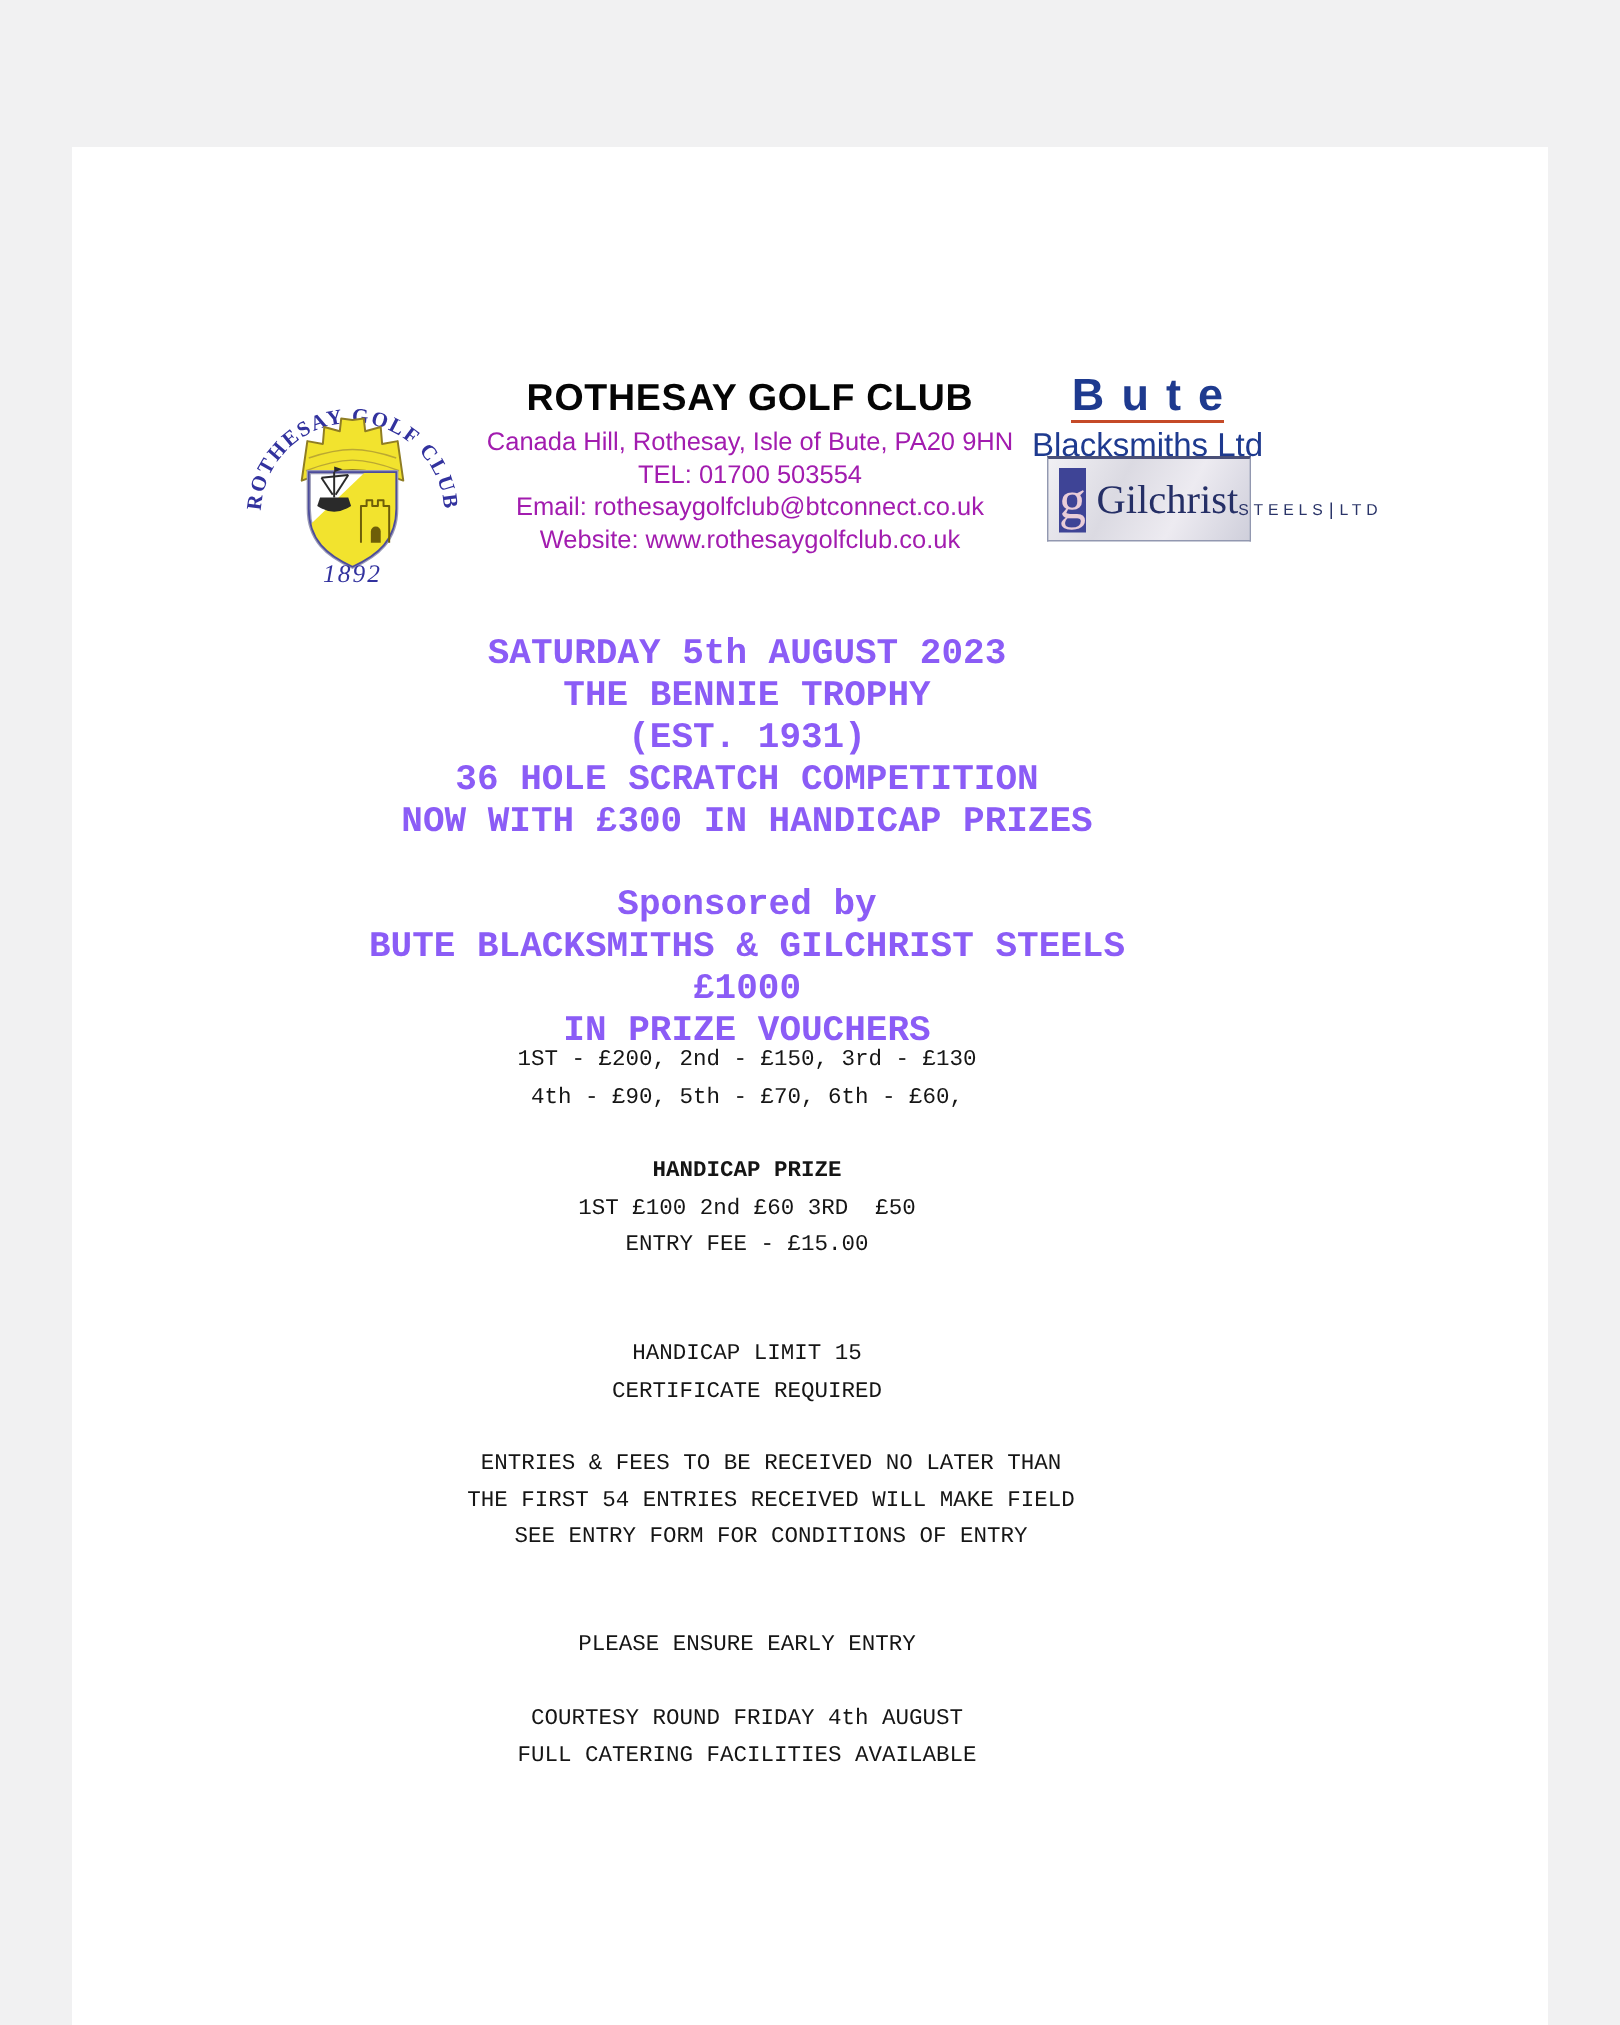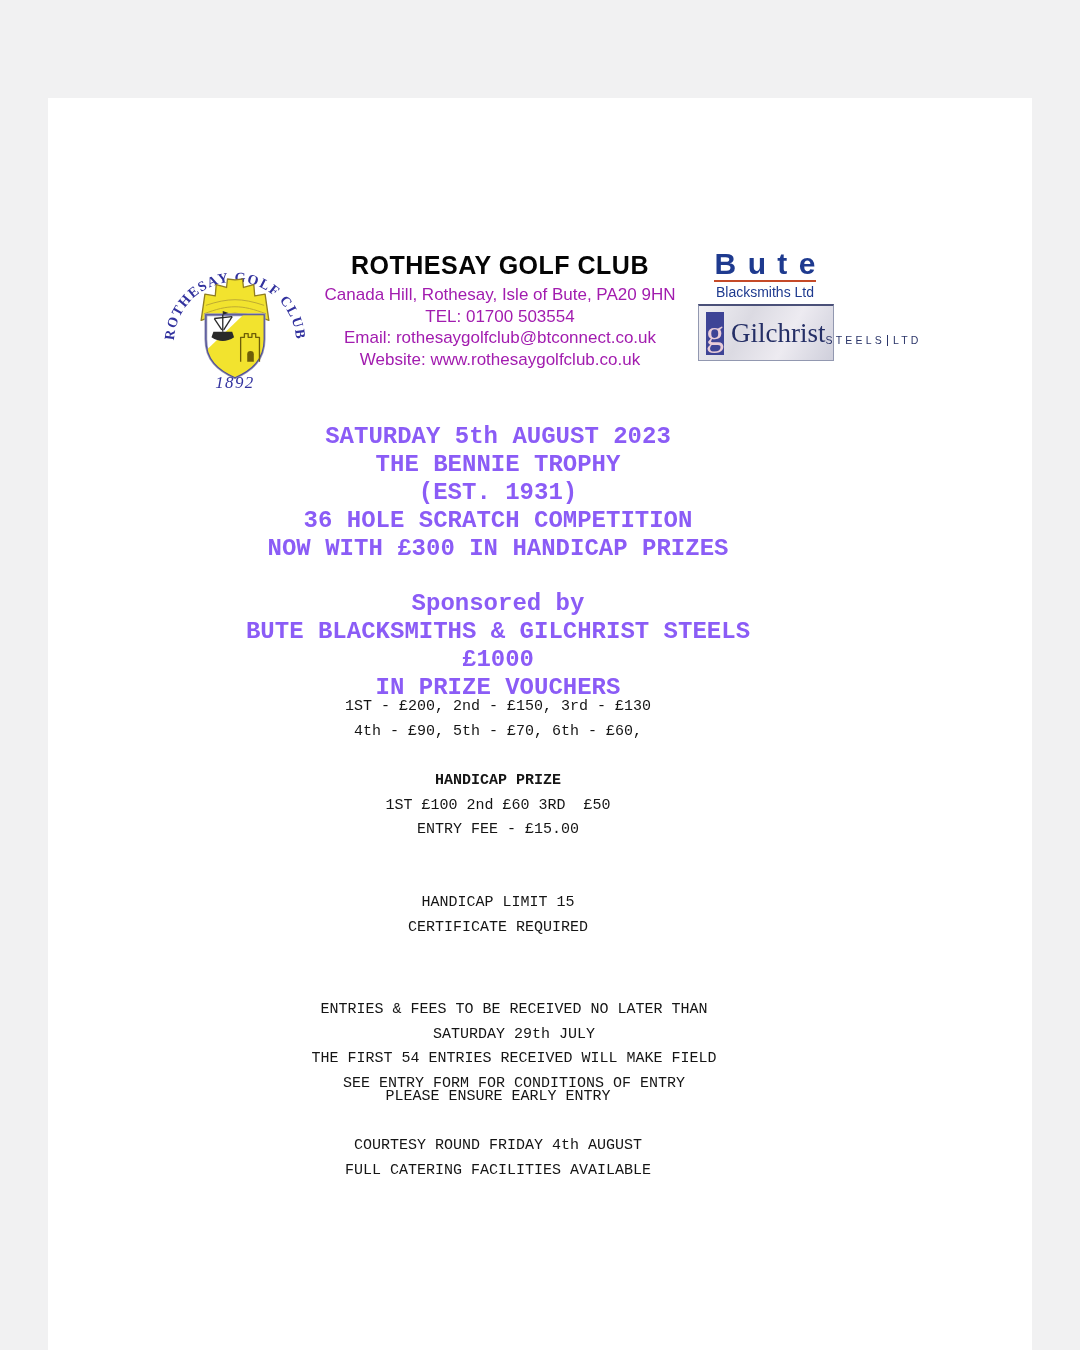--- a/index.html
+++ b/index.html
@@ -16,21 +16,21 @@
   
   .crest { position:absolute; left:110px; top:134px; width:154px; height:158px; }
   .club-head { position:absolute; left:202px; top:152px; width:500px; text-align:center; }
   .club-title { font-size:25px; font-weight:bold; color:#050505; line-height:30px; letter-spacing:0.5px; }
   .contact { margin-top:4px; font-size:17px; line-height:21.7px; color:#a21caf; }
   .contact div { white-space:pre-wrap; }
   
   .bute { position:absolute; left:637px; top:150px; width:160px; text-align:center; }
   .bute-name { font-size:30px; font-weight:bold; color:#1e3a8f; letter-spacing:0.38em; text-indent:0.38em; line-height:32px; }
   .bute-rule { width:102px; height:2px; background:#c54a28; margin:0 auto 2px; }
-  .bute-sub { font-size:14px; color:#1e3a8f; }
+  .bute-sub { font-size:22px; color:#1e3a8f; }
   
   .gilchrist {
     position:absolute; left:650px; top:206px; width:136px; height:57px;
     background:linear-gradient(118deg,#f1f0f4 0%,#dbdae2 35%,#edebf1 65%,#cfcfdb 100%);
     border:1px solid #9298b0; border-top:2px solid #4a5078;
     display:flex; align-items:center; padding:5px 7px; gap:7px;
   }
   .g-square {
     width:34px; height:43px; background:#3e4496; color:#e9cdd8;
     font-family:"Liberation Serif", serif; font-size:36px; line-height:34px;
@@ -50,21 +50,21 @@
   .black {
     color:#151515; font-family:Liberation Mono, monospace;
     font-size:15px; line-height:24.5px;
   }
   .black .bold-line { font-weight:bold; }
   .sec-event     { top:298px; }
   .sec-sponsored { top:465px; }
   .sec-scratch   { top:597px; }
   .sec-handicap  { top:671px; }
   .sec-limit     { top:793px;text-align:center; }
-  .sec-entries   { top:900px;padding-left:32px; }
+  .sec-entries   { top:866px;padding-left:32px; }
   .sec-early     { top:987px; }
   .sec-courtesy  { top:1036px; }
 </style>
 </head>
 <body>
 
 <div class="canvas">
   <div class="paper">
 
     <svg class="crest" viewBox="0 0 154 168">
@@ -162,21 +162,20 @@
       <div class="line">ENTRY FEE - £15.00</div>
     </div>
 
     <div class="section black sec-limit">
       <div class="line">HANDICAP LIMIT 15</div>
       <div class="line">CERTIFICATE REQUIRED</div>
     </div>
 
     <div class="section black sec-entries">
       <div class="line">ENTRIES &amp; FEES TO BE RECEIVED NO LATER THAN</div>
-      <div class="line">SATURDAY 29th JULY</div>
       <div class="line">THE FIRST 54 ENTRIES RECEIVED WILL MAKE FIELD</div>
       <div class="line">SEE ENTRY FORM FOR CONDITIONS OF ENTRY</div>
     </div>
 
     <div class="section black sec-early">
       <div class="line">PLEASE ENSURE EARLY ENTRY</div>
     </div>
 
     <div class="section black sec-courtesy">
       <div class="line">COURTESY ROUND FRIDAY 4th AUGUST</div>

